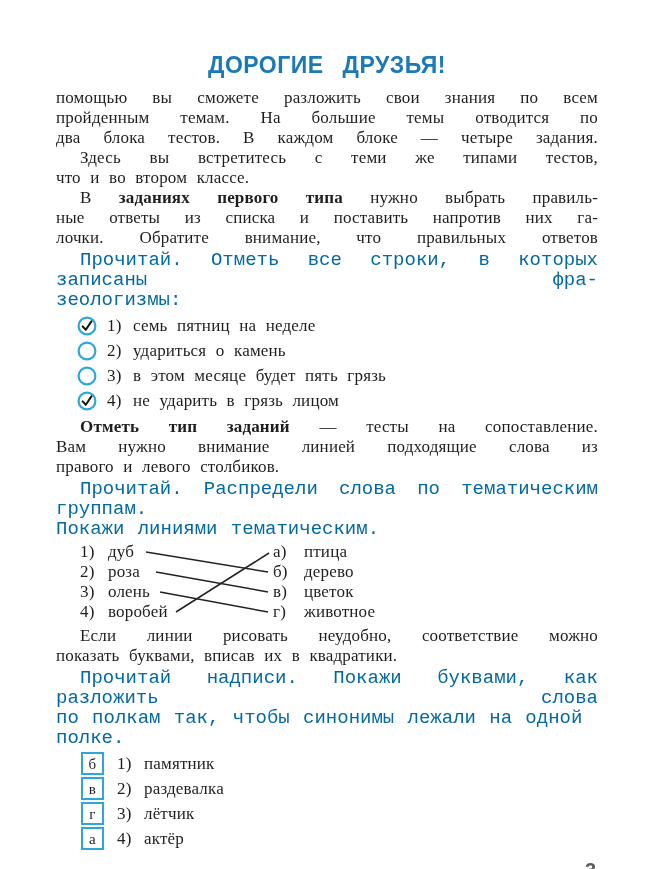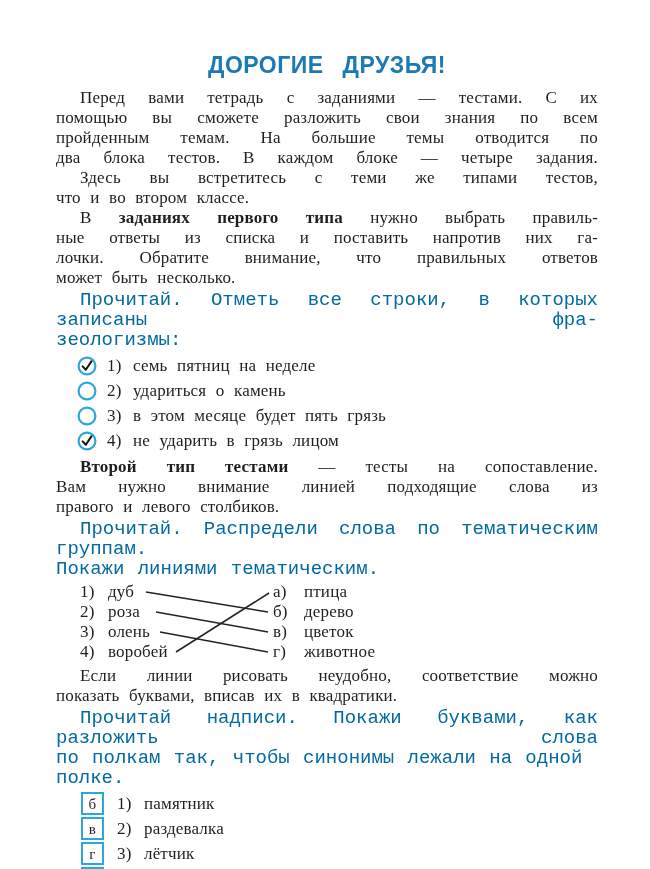--- a/index.html
+++ b/index.html
@@ -83,34 +83,32 @@
   }
 </style>
 </head>
 <body>
 
 <div class="page">
 
   <h1 class="title">ДОРОГИЕ  ДРУЗЬЯ!</h1>
 
   <div class="serif">
-    <div class="jline indent">Перед вами тетрадь с заданиями — тестами. С их</div>
     <div class="jline">помощью вы сможете разложить свои знания по всем</div>
     <div class="jline">пройденным темам. На большие темы отводится по</div>
     <div class="jline">два блока тестов. В каждом блоке — четыре задания.</div>
   </div>
   <div class="serif">
     <div class="jline indent">Здесь вы встретитесь с теми же типами тестов,</div>
     <div class="lline">что и во втором классе.</div>
   </div>
   <div class="serif">
     <div class="jline indent"><span>В</span> <b>заданиях первого типа</b> <span>нужно выбрать правиль-</span></div>
     <div class="jline">ные ответы из списка и поставить напротив них га-</div>
     <div class="jline">лочки. Обратите внимание, что правильных ответов</div>
-    <div class="lline">может быть несколько.</div>
   </div>
 
   <div class="sans mt2">
     <div class="jline indent">Прочитай. Отметь все строки, в которых записаны фра-</div>
     <div class="lline">зеологизмы:</div>
   </div>
 
   <div class="check-list serif">
     <div class="check-item">
       <svg class="ccircle" viewBox="0 0 20 20">
@@ -140,21 +138,21 @@
       <svg class="ccircle" viewBox="0 0 20 20">
         <circle cx="10" cy="10" r="8.4" fill="#ffffff" stroke="#2ea6d9" stroke-width="2.2"></circle>
         <path d="M5.6 10.4 L8.8 13.8 L14.4 5.4" fill="none" stroke="#141414" stroke-width="2" stroke-linecap="round" stroke-linejoin="round"></path>
       </svg>
       <span class="cnum">4)</span>
       <span class="ctext">не ударить в грязь лицом</span>
     </div>
   </div>
 
   <div class="serif mt4">
-    <div class="jline indent"><b>Второй тип тестами</b> <span>— тесты на сопоставление.</span></div>
+    <div class="jline indent"><b>Отметь тип заданий</b> <span>— тесты на сопоставление.</span></div>
     <div class="jline">Вам нужно внимание линией подходящие слова из</div>
     <div class="lline">правого и левого столбиков.</div>
   </div>
 
   <div class="sans mt2">
     <div class="jline indent">Прочитай. Распредели слова по тематическим группам.</div>
     <div class="lline">Покажи линиями тематическим.</div>
   </div>
 
   <div class="match serif">

